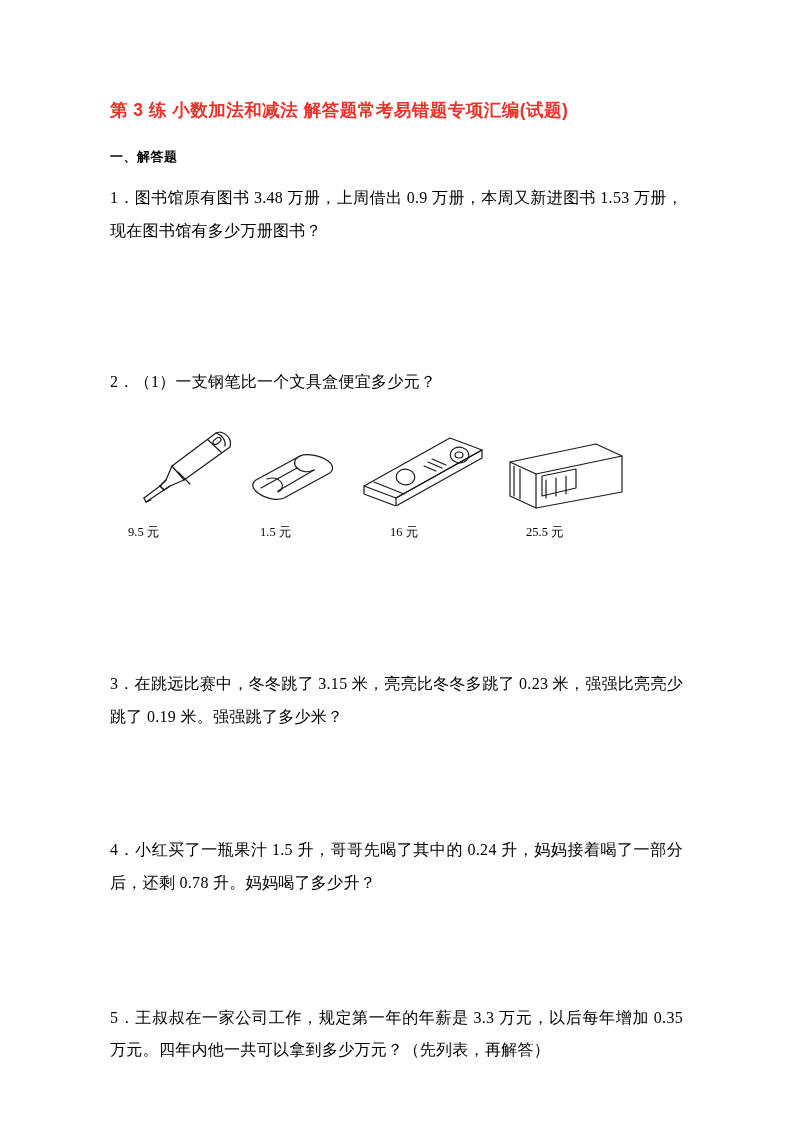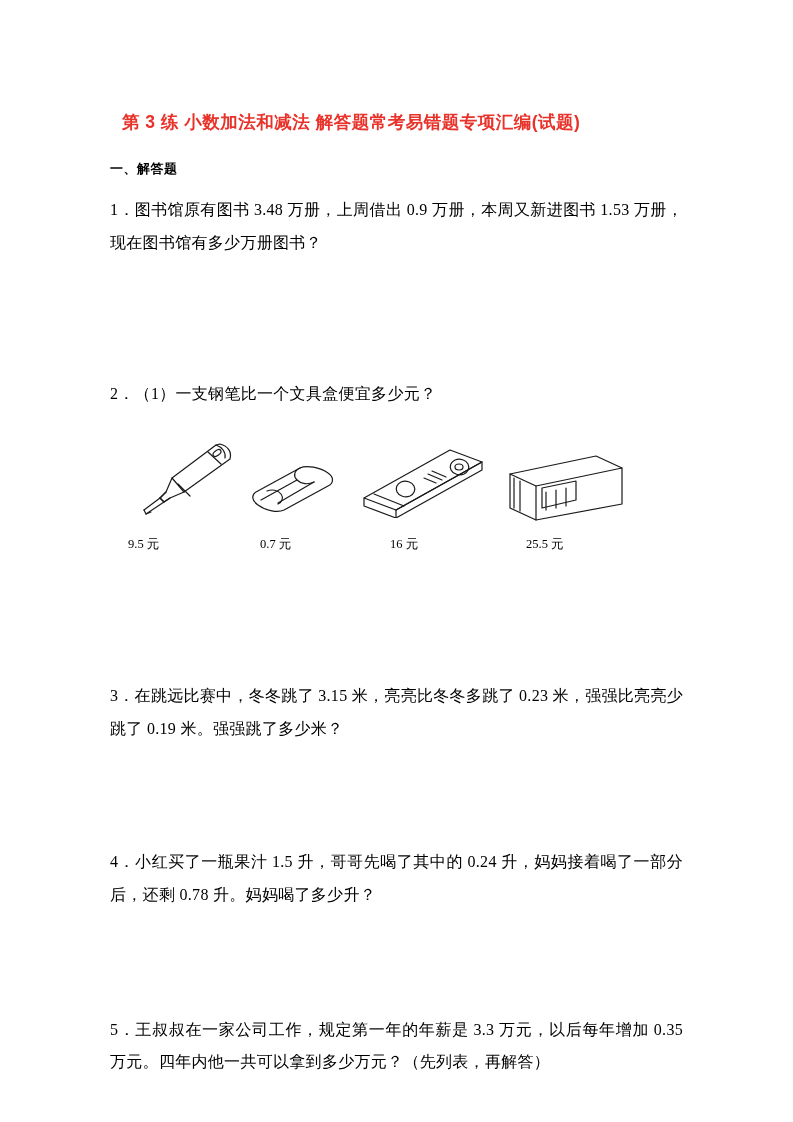--- a/index.html
+++ b/index.html
@@ -22,21 +22,21 @@
     box-sizing: border-box;
     padding: 0 110px;
   }
   .doc-title {
     color: #e8322a;
     font-family: "Liberation Sans", "DejaVu Sans", sans-serif;
     font-weight: bold;
     font-size: 17.5px;
     letter-spacing: 0.5px;
     text-align: left;
-    margin: 12px;
+    margin: 0;
     padding-top: 98px;
     white-space: nowrap;
   }
   .section-heading {
     font-size: 13px;
     margin-top: 26px;
     letter-spacing: 0.5px;
     font-weight: bold;
   }
   .q {
@@ -161,21 +161,21 @@
           <path d="M56 38 L56 56"></path>
           <path d="M66 36 L66 54"></path>
           <path d="M42 36 L76 29 L76 48 L42 56 Z"></path>
         </g>
       </svg>
     </div>
   </div>
 
   <div class="price-row">
     <span class="price p1">9.5 元</span>
-    <span class="price p2">0.7 元</span>
+    <span class="price p2">1.5 元</span>
     <span class="price p3">16 元</span>
     <span class="price p4">25.5 元</span>
   </div>
 
   <div class="q q-3">
     <span>3．</span><span>在跳远比赛中，冬冬跳了 3.15 米，亮亮比冬冬多跳了 0.23 米，强强比亮亮少跳了 0.19 米。强强跳了多少米？</span>
   </div>
 
   <div class="q q-4">
     <span>4．</span><span>小红买了一瓶果汁 1.5 升，哥哥先喝了其中的 0.24 升，妈妈接着喝了一部分后，还剩 0.78 升。妈妈喝了多少升？</span>

